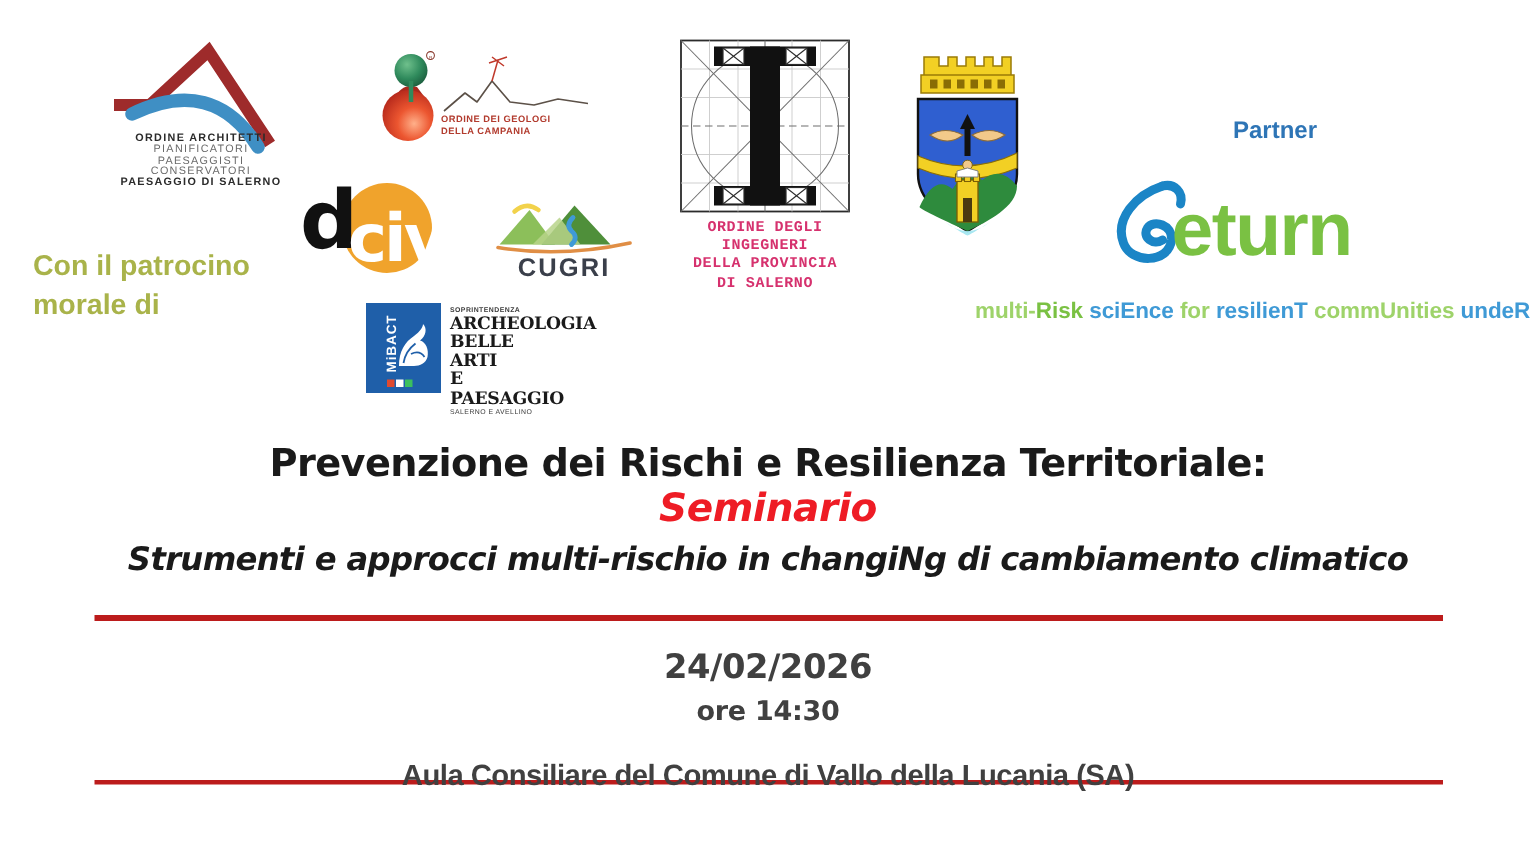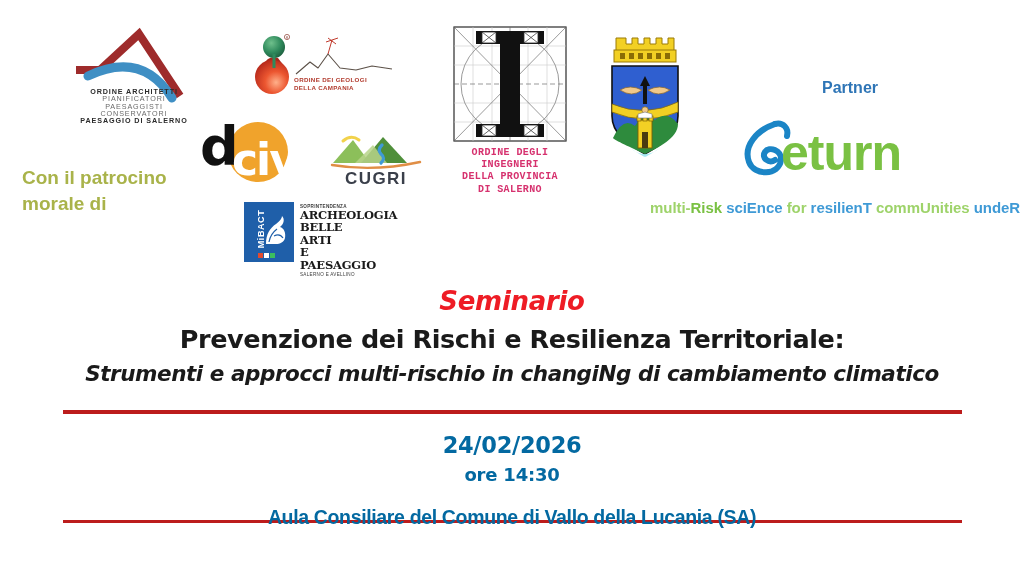--- a/index.html
+++ b/index.html
@@ -165,21 +165,21 @@
   }
 
   
   .rule {
     left: 63px; width: 899px; background:#bc1c1c;
   }
   #rule-top { top: 410px; height: 4px; }
   #rule-bottom { top: 520px; height: 3px; }
 
   
-  #event-block { left: 0; top: 432px; width: 1024px; color:#0369a1; }
+  #event-block { left: 0; top: 432px; width: 1024px; color:#404040; }
   #event-date {
     font-size: 22.5px; font-weight: 700;
     font-family: "DejaVu Sans", sans-serif; letter-spacing:-0.3px;
   }
   #event-time {
     font-size: 18px; font-weight: 700; margin-top: 6px;
     font-family: "DejaVu Sans", sans-serif; letter-spacing:-0.2px;
   }
   #event-venue {
     font-size: 19.5px; font-weight: 700; margin-top: 21px;
@@ -377,22 +377,22 @@
   <div class="abs" id="logo-return">
     <svg viewBox="0 0 230 62">
       <path d="M40 6 C22 12 8 28 14 44 C19 58 44 58 46 42 C47 32 34 28 30 34 C26 40 34 46 40 42" fill="none" stroke="#1b85c6" stroke-width="6" stroke-linecap="round"></path>
       <path d="M40 6 C48 4 54 10 52 18" fill="none" stroke="#1b85c6" stroke-width="6" stroke-linecap="round"></path>
       <text x="46" y="52" font-family="Liberation Sans, sans-serif" font-size="50" font-weight="700" fill="#7ac143" letter-spacing="-1">eturn</text>
     </svg>
   </div>
   <div class="abs" id="return-tagline"><span style="color: rgb(158, 211, 106);">multi-</span><span style="color: rgb(122, 193, 67);">Risk </span><span style="color: rgb(63, 154, 214);">sci</span><span style="color: rgb(63, 154, 214);">Ence </span><span style="color: rgb(158, 211, 106);">for </span><span style="color: rgb(63, 154, 214);">resilienT </span><span style="color: rgb(158, 211, 106);">commUnities </span><span style="color: rgb(63, 154, 214);">undeR </span><span style="color: rgb(158, 211, 106);">a </span><span style="color: rgb(63, 154, 214);">changiNg </span><span style="color: rgb(127, 196, 232);">climat</span></div>
 
   <div class="abs ctr" id="title-block">
+    <div id="title-main">Prevenzione dei Rischi e Resilienza Territoriale:</div>
     <div id="seminario">Seminario</div>
-    <div id="title-main">Prevenzione dei Rischi e Resilienza Territoriale:</div>
     <div id="title-sub">Strumenti e approcci multi-rischio in changiNg di cambiamento climatico</div>
   </div>
 
   <div class="abs rule" id="rule-top"></div>
   <div class="abs rule" id="rule-bottom"></div>
 
   <div class="abs ctr" id="event-block">
     <div id="event-date">24/02/2026</div>
     <div id="event-time">ore 14:30</div>
     <div id="event-venue">Aula Consiliare del Comune di Vallo della Lucania (SA)</div>

